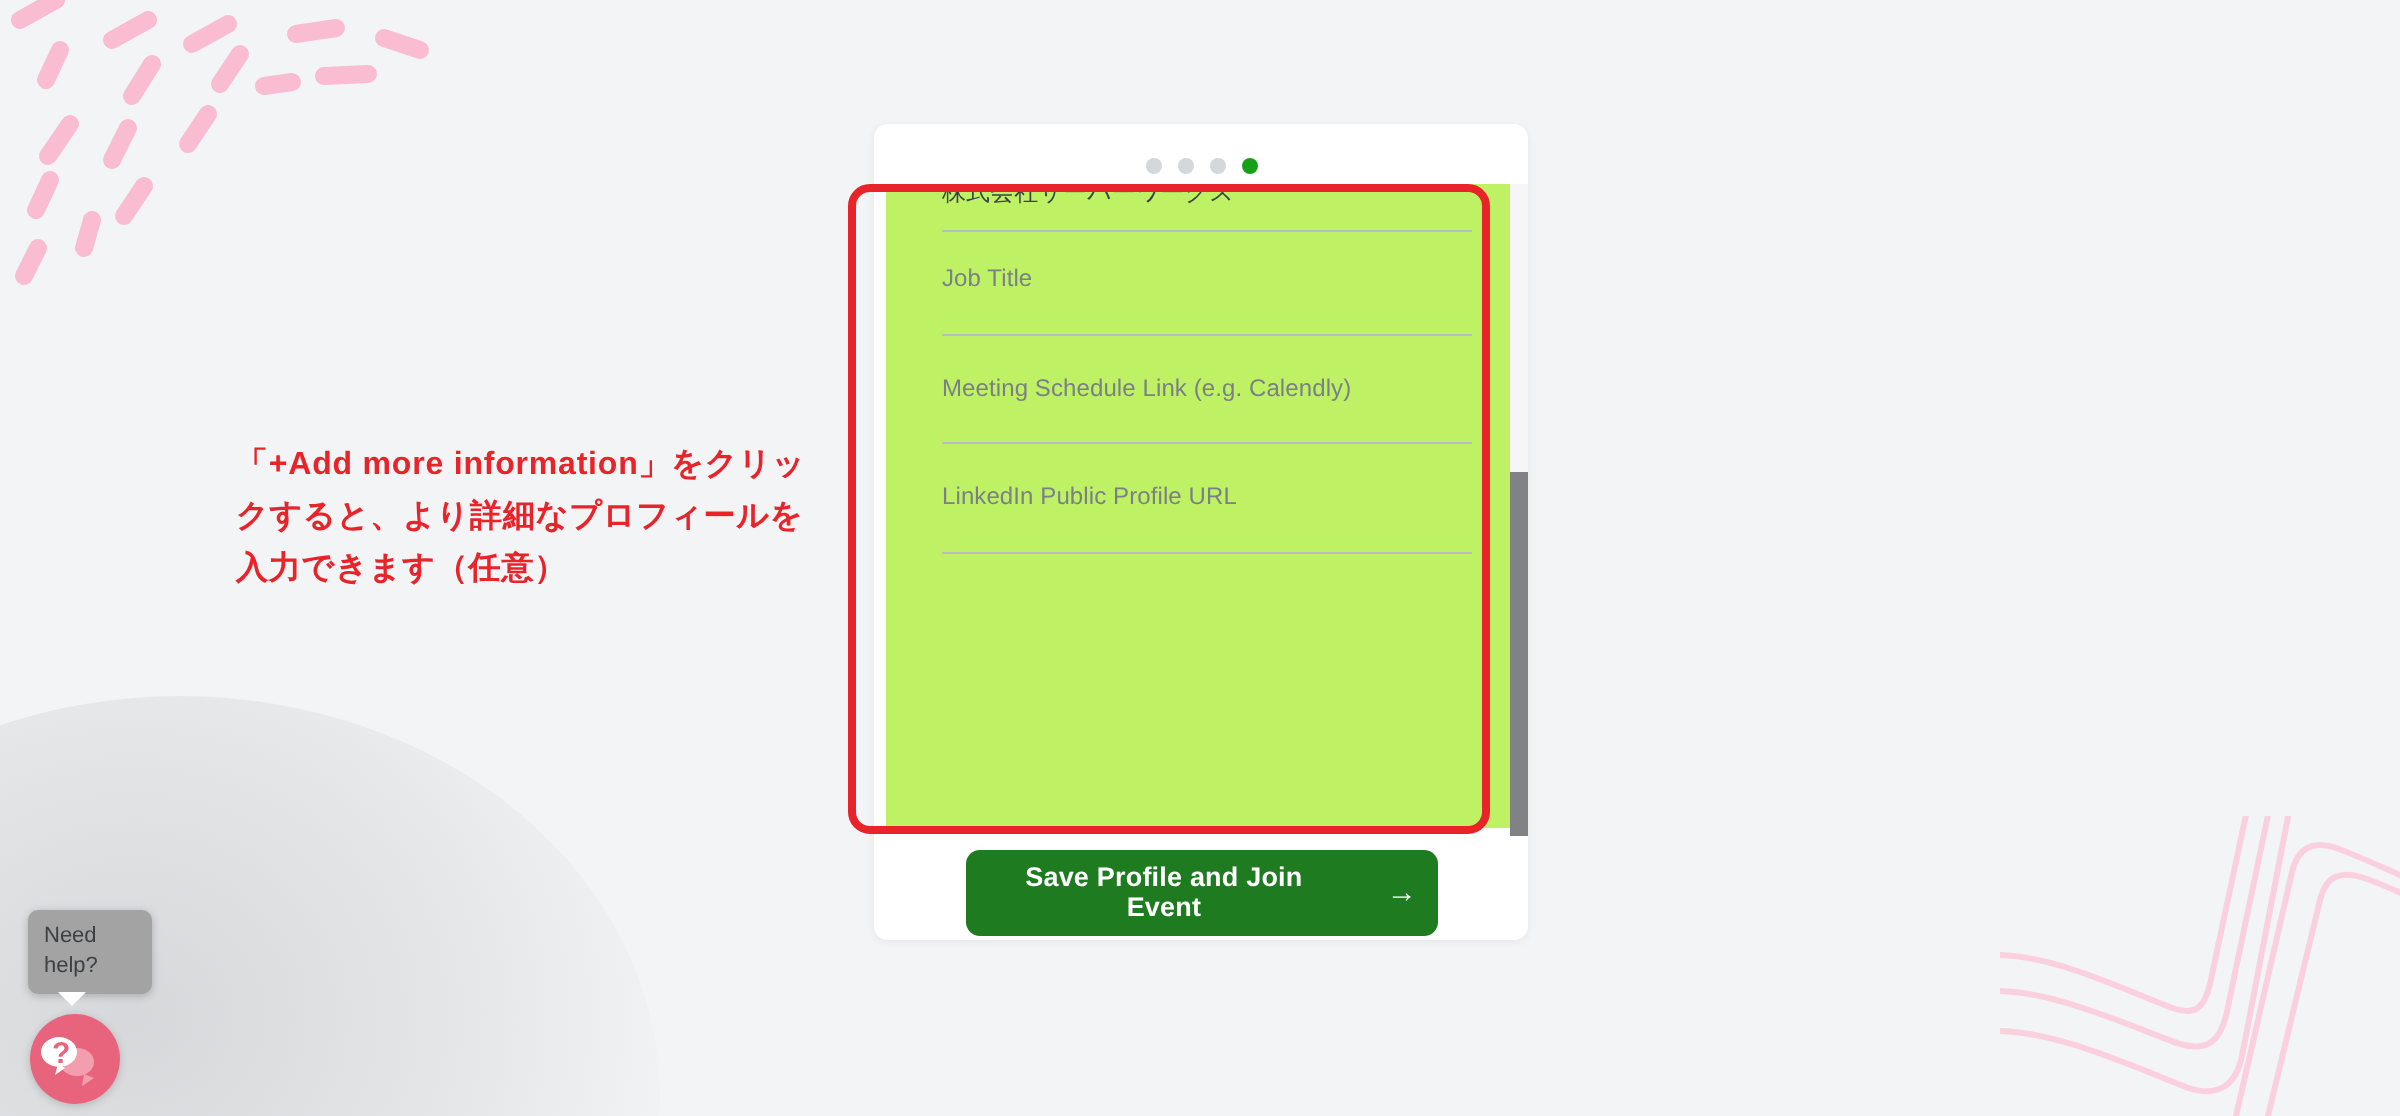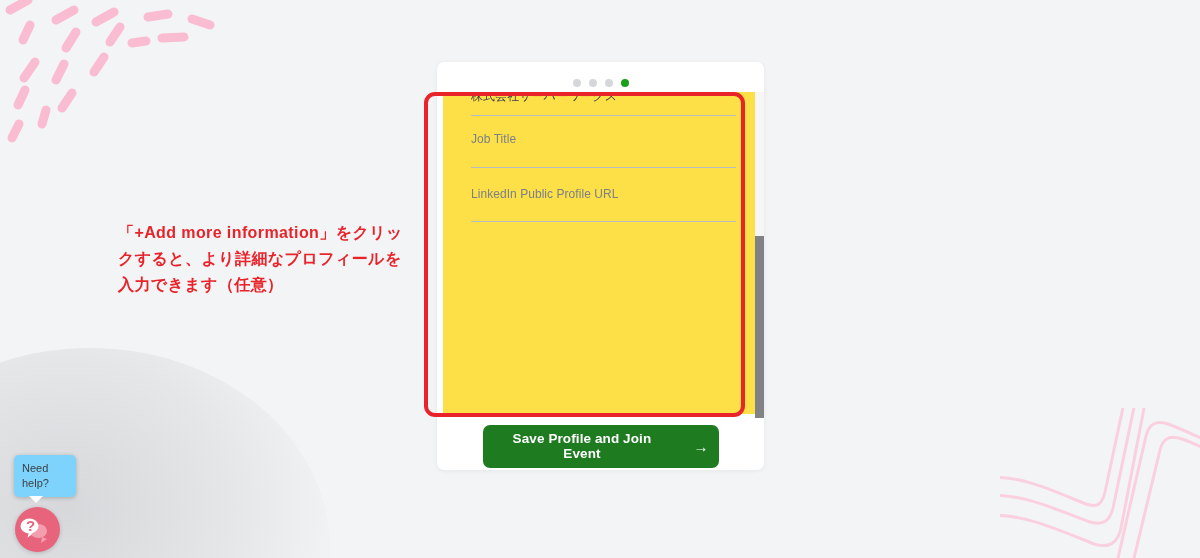--- a/index.html
+++ b/index.html
@@ -64,21 +64,21 @@
   }
   .dot.active { background: #18a018; }
 
   
   #form-scroll {
     position: absolute;
     left: 443px;
     top: 92px;
     width: 320px;
     height: 322px;
-    background: #fde047;
+    background: #bef264;
     overflow: hidden;
   }
   #form-inner {
     position: absolute;
     left: 0;
     top: 0;
     width: 305px;
     padding: 0;
   }
   .field {
@@ -203,21 +203,21 @@
     position: absolute;
     left: 10px;
     top: 455px;
     z-index: 12;
   }
   #help-tooltip {
     position: absolute;
     left: 4px;
     top: 0px;
     width: 47px;
-    background: #7dd3fc;
+    background: #a3a3a3;
     border-radius: 5px;
     box-shadow: 0 1px 4px rgba(0,0,0,0.22);
     padding: 6px 7px 7px 8px;
     font-size: 11px;
     line-height: 1.32;
     color: #3c4043;
   }
   #help-tooltip::after {
     content: "";
     position: absolute;
@@ -308,20 +308,24 @@
     <div class="field clipped">
       <span class="field-label filled">株式会社サーバーワークス</span>
       <span class="field-line"></span>
     </div>
 
     <div class="field">
       <span class="field-label">Job Title</span>
       <span class="field-line"></span>
     </div>
 
+    <div class="field">
+      <span class="field-label">Meeting Schedule Link (e.g. Calendly)</span>
+      <span class="field-line"></span>
+    </div>
 
     <div class="field">
       <span class="field-label">LinkedIn Public Profile URL</span>
       <span class="field-line"></span>
     </div>
 
 
 
   </div>
 </div>

